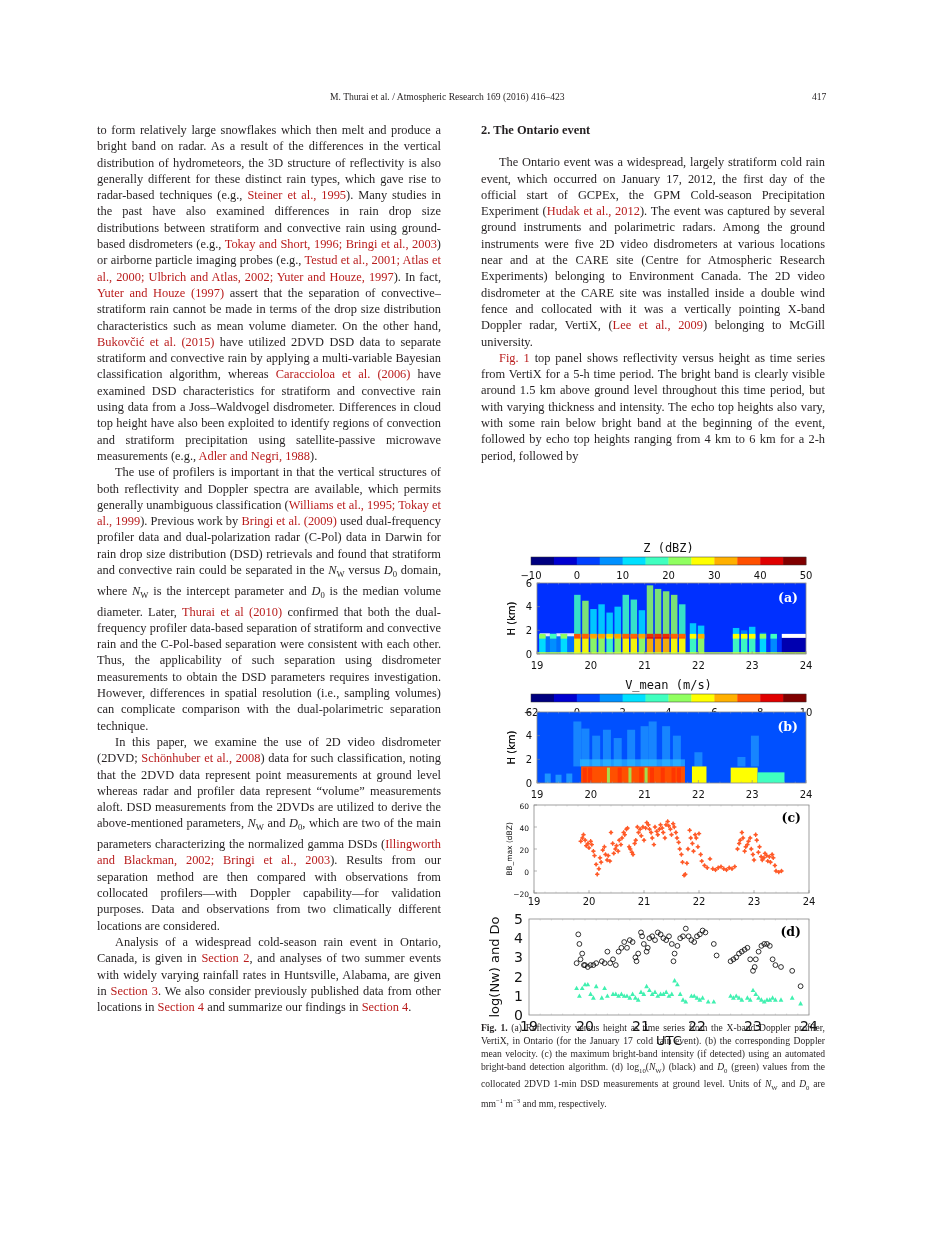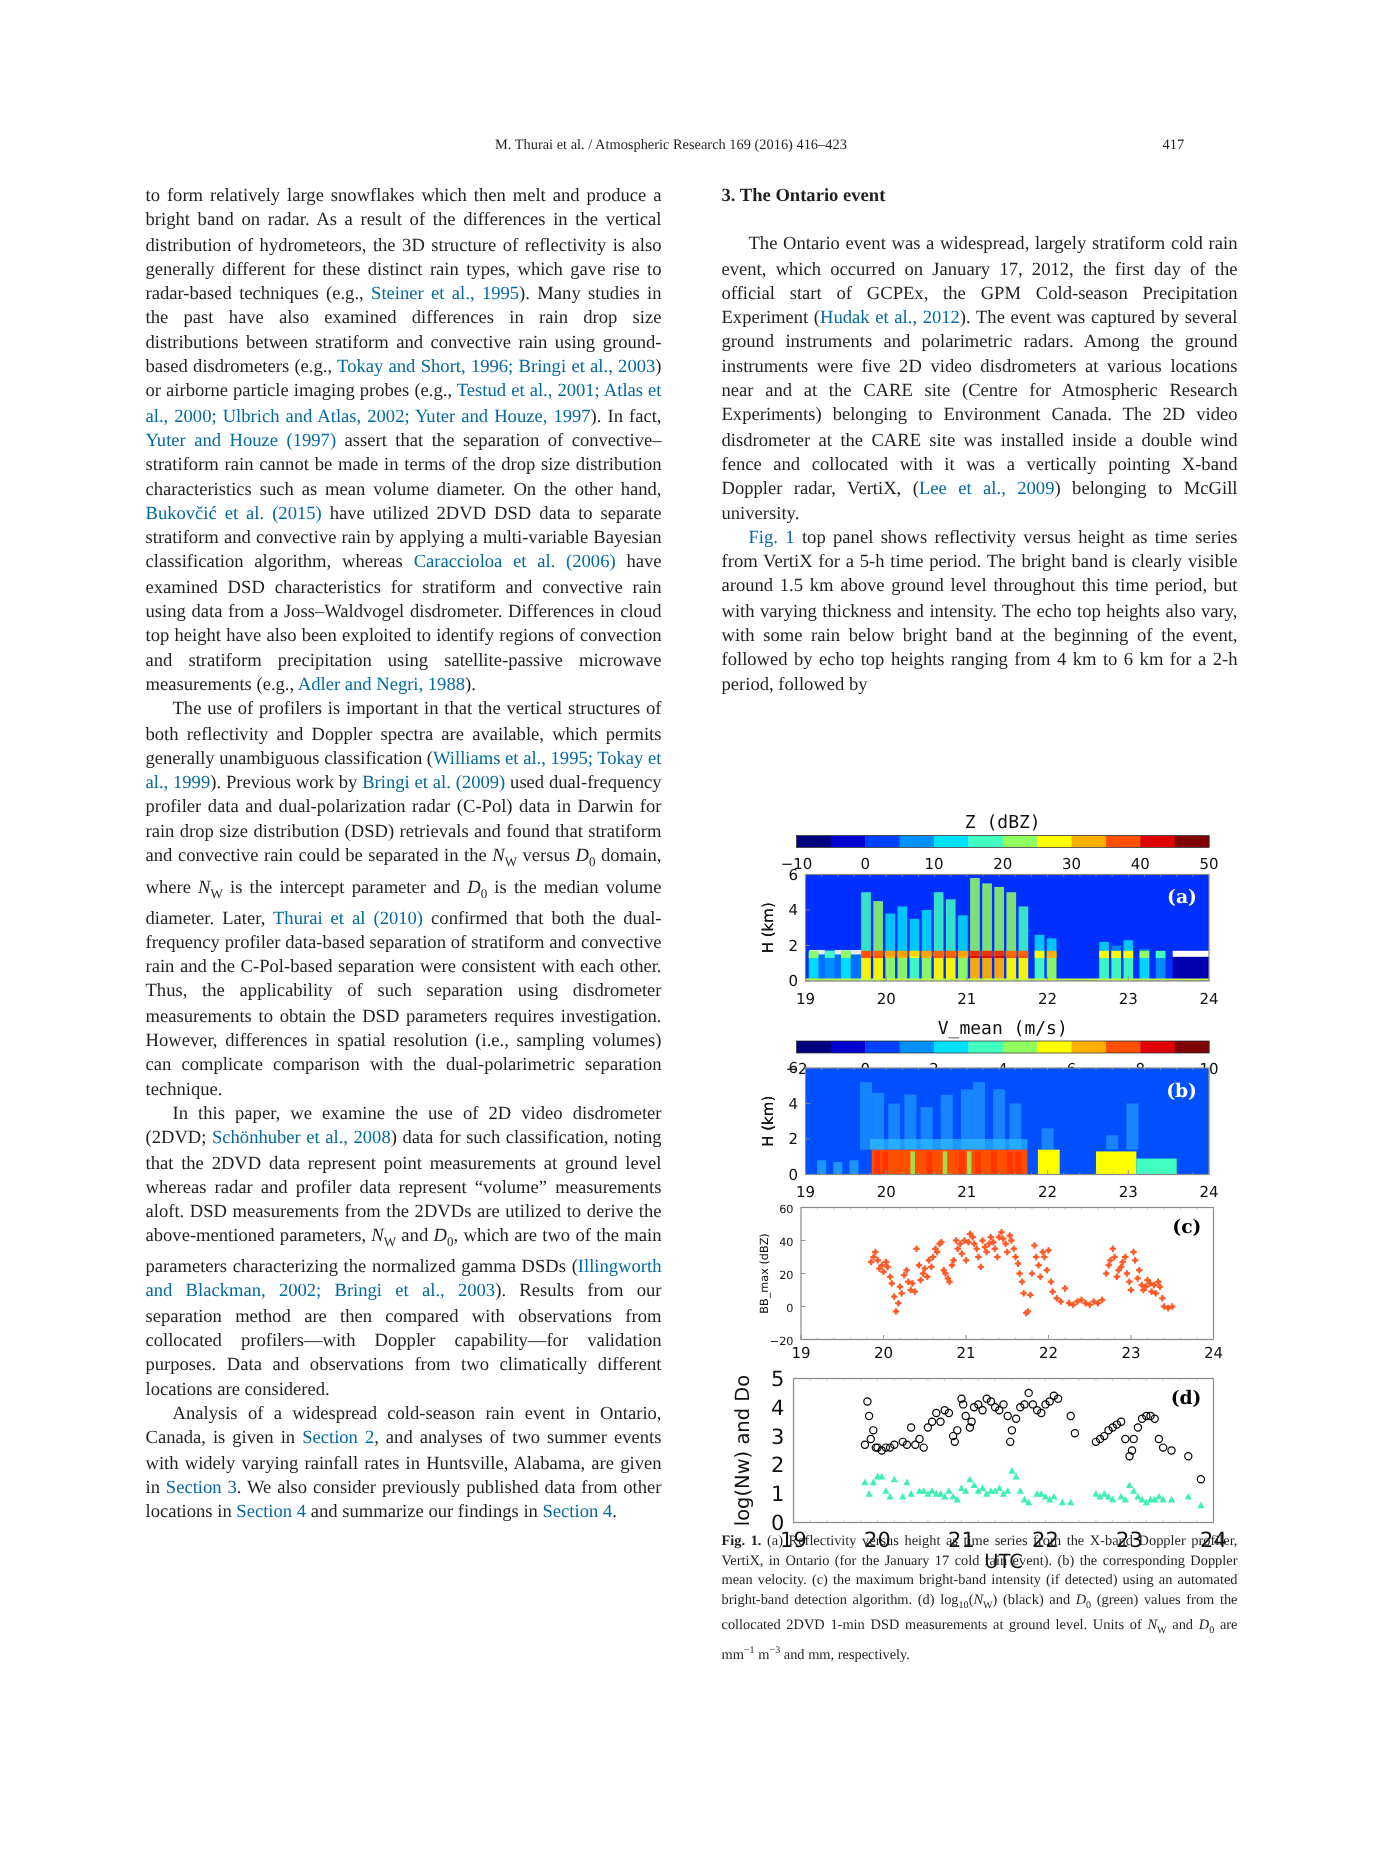--- a/index.html
+++ b/index.html
@@ -1,25 +1,25 @@
 <!DOCTYPE html>
 <html><head>
 <meta charset="utf-8">
 <style>
   html,body{margin:0;padding:0;background:#fff;}
   body{width:926px;height:1234px;position:relative;overflow:hidden;font-family:"DejaVu Serif","Liberation Serif",serif;color:#231f20;}
   .running-head{position:absolute;top:91px;left:0;width:926px;font-size:9.6px;font-family:"Liberation Serif",serif;}
   .running-head .rh-title{position:absolute;left:330px;}
-  .running-head .rh-page{position:absolute;left:775px;}
+  .running-head .rh-page{position:absolute;left:812px;}
   .col{position:absolute;font-family:"Liberation Serif",serif;font-size:12.4px;line-height:16.3px;text-align:justify;}
   .col-left{left:97px;top:122px;width:344px;}
   .col-right{left:481px;top:122px;width:344px;}
   .col p{margin:0;}
   .col p.indent{text-indent:18px;}
-  a.ref{color:#0369a1;text-decoration:none;}
+  a.ref{color:#b91c1c;text-decoration:none;}
   .sec-head{font-weight:bold;font-size:12.4px;margin:0 0 16px 0;}
   .figure{position:absolute;left:478px;top:498px;width:346px;height:520px;margin-top:40px;}
   .figure svg{position:absolute;left:0;top:0;}
   .caption{position:absolute;left:481px;top:1021px;width:344px;font-family:"Liberation Serif",serif;font-size:9.6px;line-height:13px;text-align:justify;}
   .caption b{font-weight:bold;}
   .tick{font-family:"DejaVu Sans",sans-serif;font-size:10px;fill:#111;}
   .tick-s{font-family:"DejaVu Sans",sans-serif;font-size:7.5px;fill:#111;}
   .cb-title{font-family:"DejaVu Sans Mono",monospace;font-size:12px;fill:#111;}
   .panel-label{font-family:"DejaVu Serif",serif;font-weight:bold;font-size:12.5px;}
   i sub, i sup{font-style:normal;}
@@ -33,21 +33,21 @@
 </div>
 
 <div class="col col-left" id="leftcol">
     <p><span>to form relatively large snowflakes which then melt and produce a bright band on radar. As a result of the differences in the vertical distribution of hydrometeors, the 3D structure of reflectivity is also generally different for these distinct rain types, which gave rise to radar-based techniques (e.g., </span><a class="ref" href="#">Steiner et al., 1995</a><span>). Many studies in the past have also examined differences in rain drop size distributions between stratiform and convective rain using ground-based disdrometers (e.g., </span><a class="ref" href="#">Tokay and Short, 1996; Bringi et al., 2003</a><span>) or airborne particle imaging probes (e.g., </span><a class="ref" href="#">Testud et al., 2001; Atlas et al., 2000; Ulbrich and Atlas, 2002; Yuter and Houze, 1997</a><span>). In fact, </span><a class="ref" href="#">Yuter and Houze (1997)</a><span> assert that the separation of convective–stratiform rain cannot be made in terms of the drop size distribution characteristics such as mean volume diameter. On the other hand, </span><a class="ref" href="#">Bukovčić et al. (2015)</a><span> have utilized 2DVD DSD data to separate stratiform and convective rain by applying a multi-variable Bayesian classification algorithm, whereas </span><a class="ref" href="#">Caraccioloa et al. (2006)</a><span> have examined DSD characteristics for stratiform and convective rain using data from a Joss–Waldvogel disdrometer. Differences in cloud top height have also been exploited to identify regions of convection and stratiform precipitation using satellite-passive microwave measurements (e.g., </span><a class="ref" href="#">Adler and Negri, 1988</a><span>).</span></p>
     <p class="indent"><span>The use of profilers is important in that the vertical structures of both reflectivity and Doppler spectra are available, which permits generally unambiguous classification (</span><a class="ref" href="#">Williams et al., 1995; Tokay et al., 1999</a><span>). Previous work by </span><a class="ref" href="#">Bringi et al. (2009)</a><span> used dual-frequency profiler data and dual-polarization radar (C-Pol) data in Darwin for rain drop size distribution (DSD) retrievals and found that stratiform and convective rain could be separated in the </span><i>N<sub style="font-size: 0.7em;">W</sub></i><span> versus </span><i>D<sub style="font-size: 0.7em;">0</sub></i><span> domain, where </span><i>N<sub style="font-size: 0.7em;">W</sub></i><span> is the intercept parameter and </span><i>D<sub style="font-size: 0.7em;">0</sub></i><span> is the median volume diameter. Later, </span><a class="ref" href="#">Thurai et al (2010)</a><span> confirmed that both the dual-frequency profiler data-based separation of stratiform and convective rain and the C-Pol-based separation were consistent with each other. Thus, the applicability of such separation using disdrometer measurements to obtain the DSD parameters requires investigation. However, differences in spatial resolution (i.e., sampling volumes) can complicate comparison with the dual-polarimetric separation technique.</span></p>
     <p class="indent"><span>In this paper, we examine the use of 2D video disdrometer (2DVD; </span><a class="ref" href="#">Schönhuber et al., 2008</a><span>) data for such classification, noting that the 2DVD data represent point measurements at ground level whereas radar and profiler data represent “volume” measurements aloft. DSD measurements from the 2DVDs are utilized to derive the above-mentioned parameters, </span><i>N<sub style="font-size: 0.7em;">W</sub></i><span> and </span><i>D<sub style="font-size: 0.7em;">0</sub></i><span>, which are two of the main parameters characterizing the normalized gamma DSDs (</span><a class="ref" href="#">Illingworth and Blackman, 2002; Bringi et al., 2003</a><span>). Results from our separation method are then compared with observations from collocated profilers—with Doppler capability—for validation purposes. Data and observations from two climatically different locations are considered.</span></p>
     <p class="indent"><span>Analysis of a widespread cold-season rain event in Ontario, Canada, is given in </span><a class="ref" href="#">Section 2</a><span>, and analyses of two summer events with widely varying rainfall rates in Huntsville, Alabama, are given in </span><a class="ref" href="#">Section 3</a><span>. We also consider previously published data from other locations in </span><a class="ref" href="#">Section 4</a><span> and summarize our findings in </span><a class="ref" href="#">Section 4</a><span>.</span></p>
   </div>
 
 <div class="col col-right">
-  <div class="sec-head">3. The Ontario event</div>
+  <div class="sec-head">2. The Ontario event</div>
   <div id="rightcol">
       <p class="indent"><span>The Ontario event was a widespread, largely stratiform cold rain event, which occurred on January 17, 2012, the first day of the official start of GCPEx, the GPM Cold-season Precipitation Experiment (</span><a class="ref" href="#">Hudak et al., 2012</a><span>). The event was captured by several ground instruments and polarimetric radars. Among the ground instruments were five 2D video disdrometers at various locations near and at the CARE site (Centre for Atmospheric Research Experiments) belonging to Environment Canada. The 2D video disdrometer at the CARE site was installed inside a double wind fence and collocated with it was a vertically pointing X-band Doppler radar, VertiX, (</span><a class="ref" href="#">Lee et al., 2009</a><span>) belonging to McGill university.</span></p>
       <p class="indent"><a class="ref" href="#">Fig. 1</a><span> top panel shows reflectivity versus height as time series from VertiX for a 5-h time period. The bright band is clearly visible around 1.5 km above ground level throughout this time period, but with varying thickness and intensity. The echo top heights also vary, with some rain below bright band at the beginning of the event, followed by echo top heights ranging from 4 km to 6 km for a 2-h period, followed by</span></p>
     </div>
 </div>
 
 <div class="figure">
   <svg id="fig" width="346" height="520" viewBox="0 0 346 520">
       <g>
         <text x="190.5" y="14" class="cb-title" text-anchor="middle">Z (dBZ)</text>

